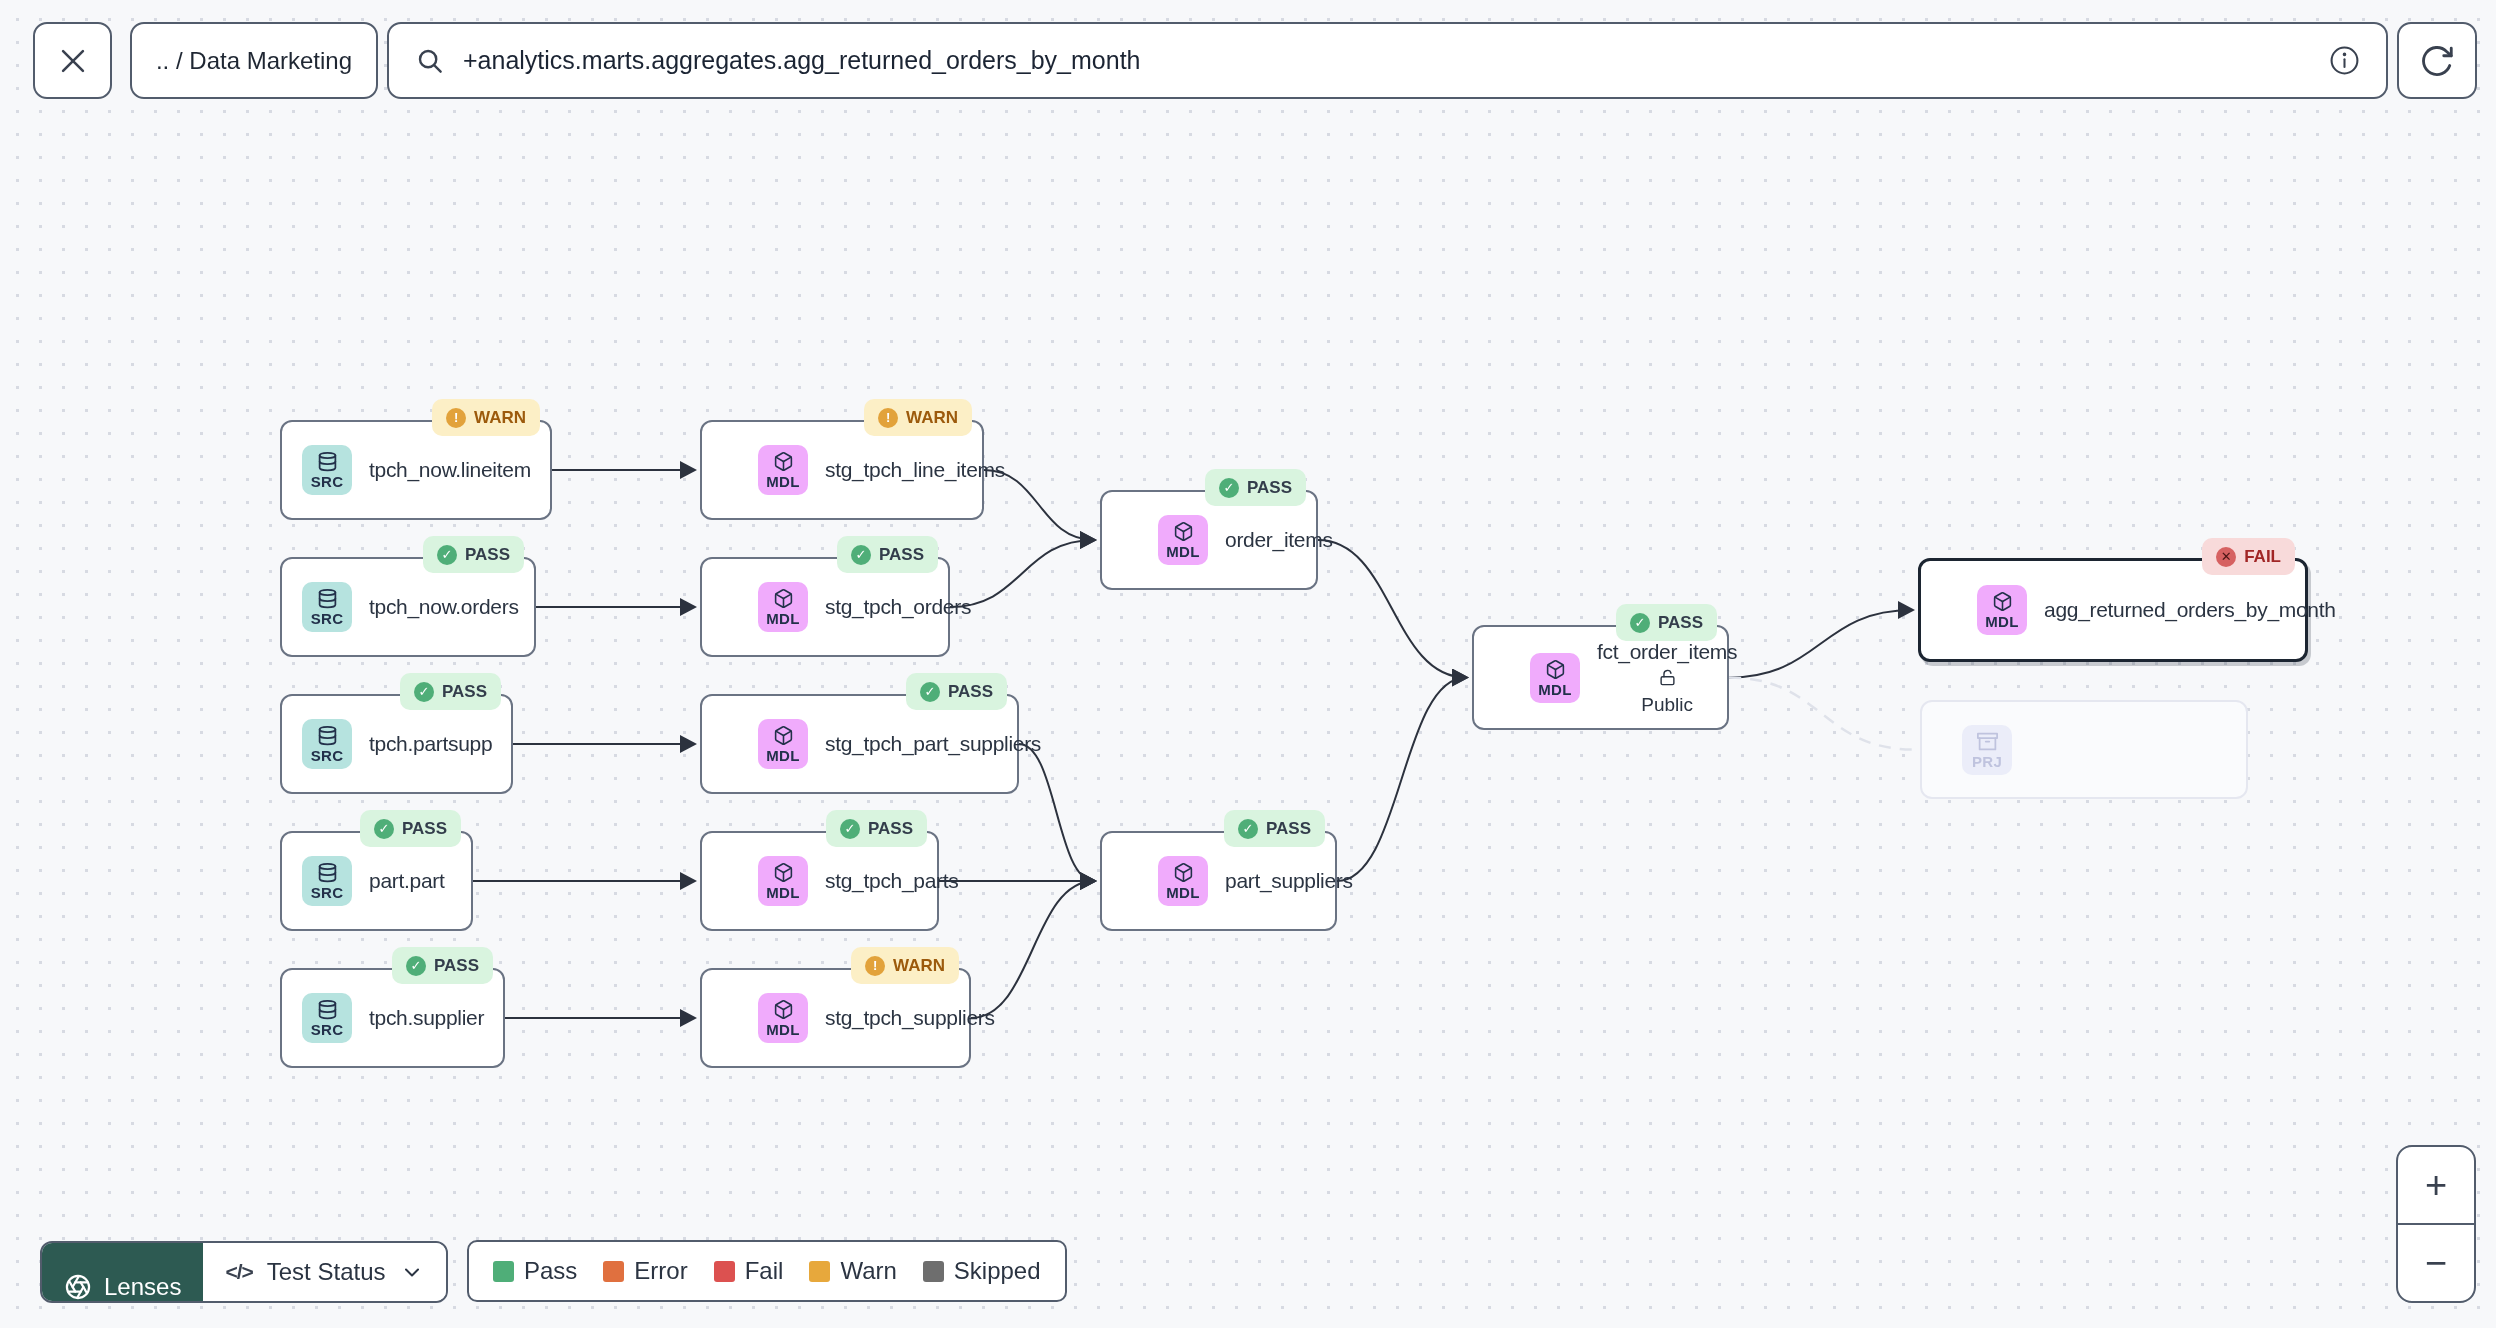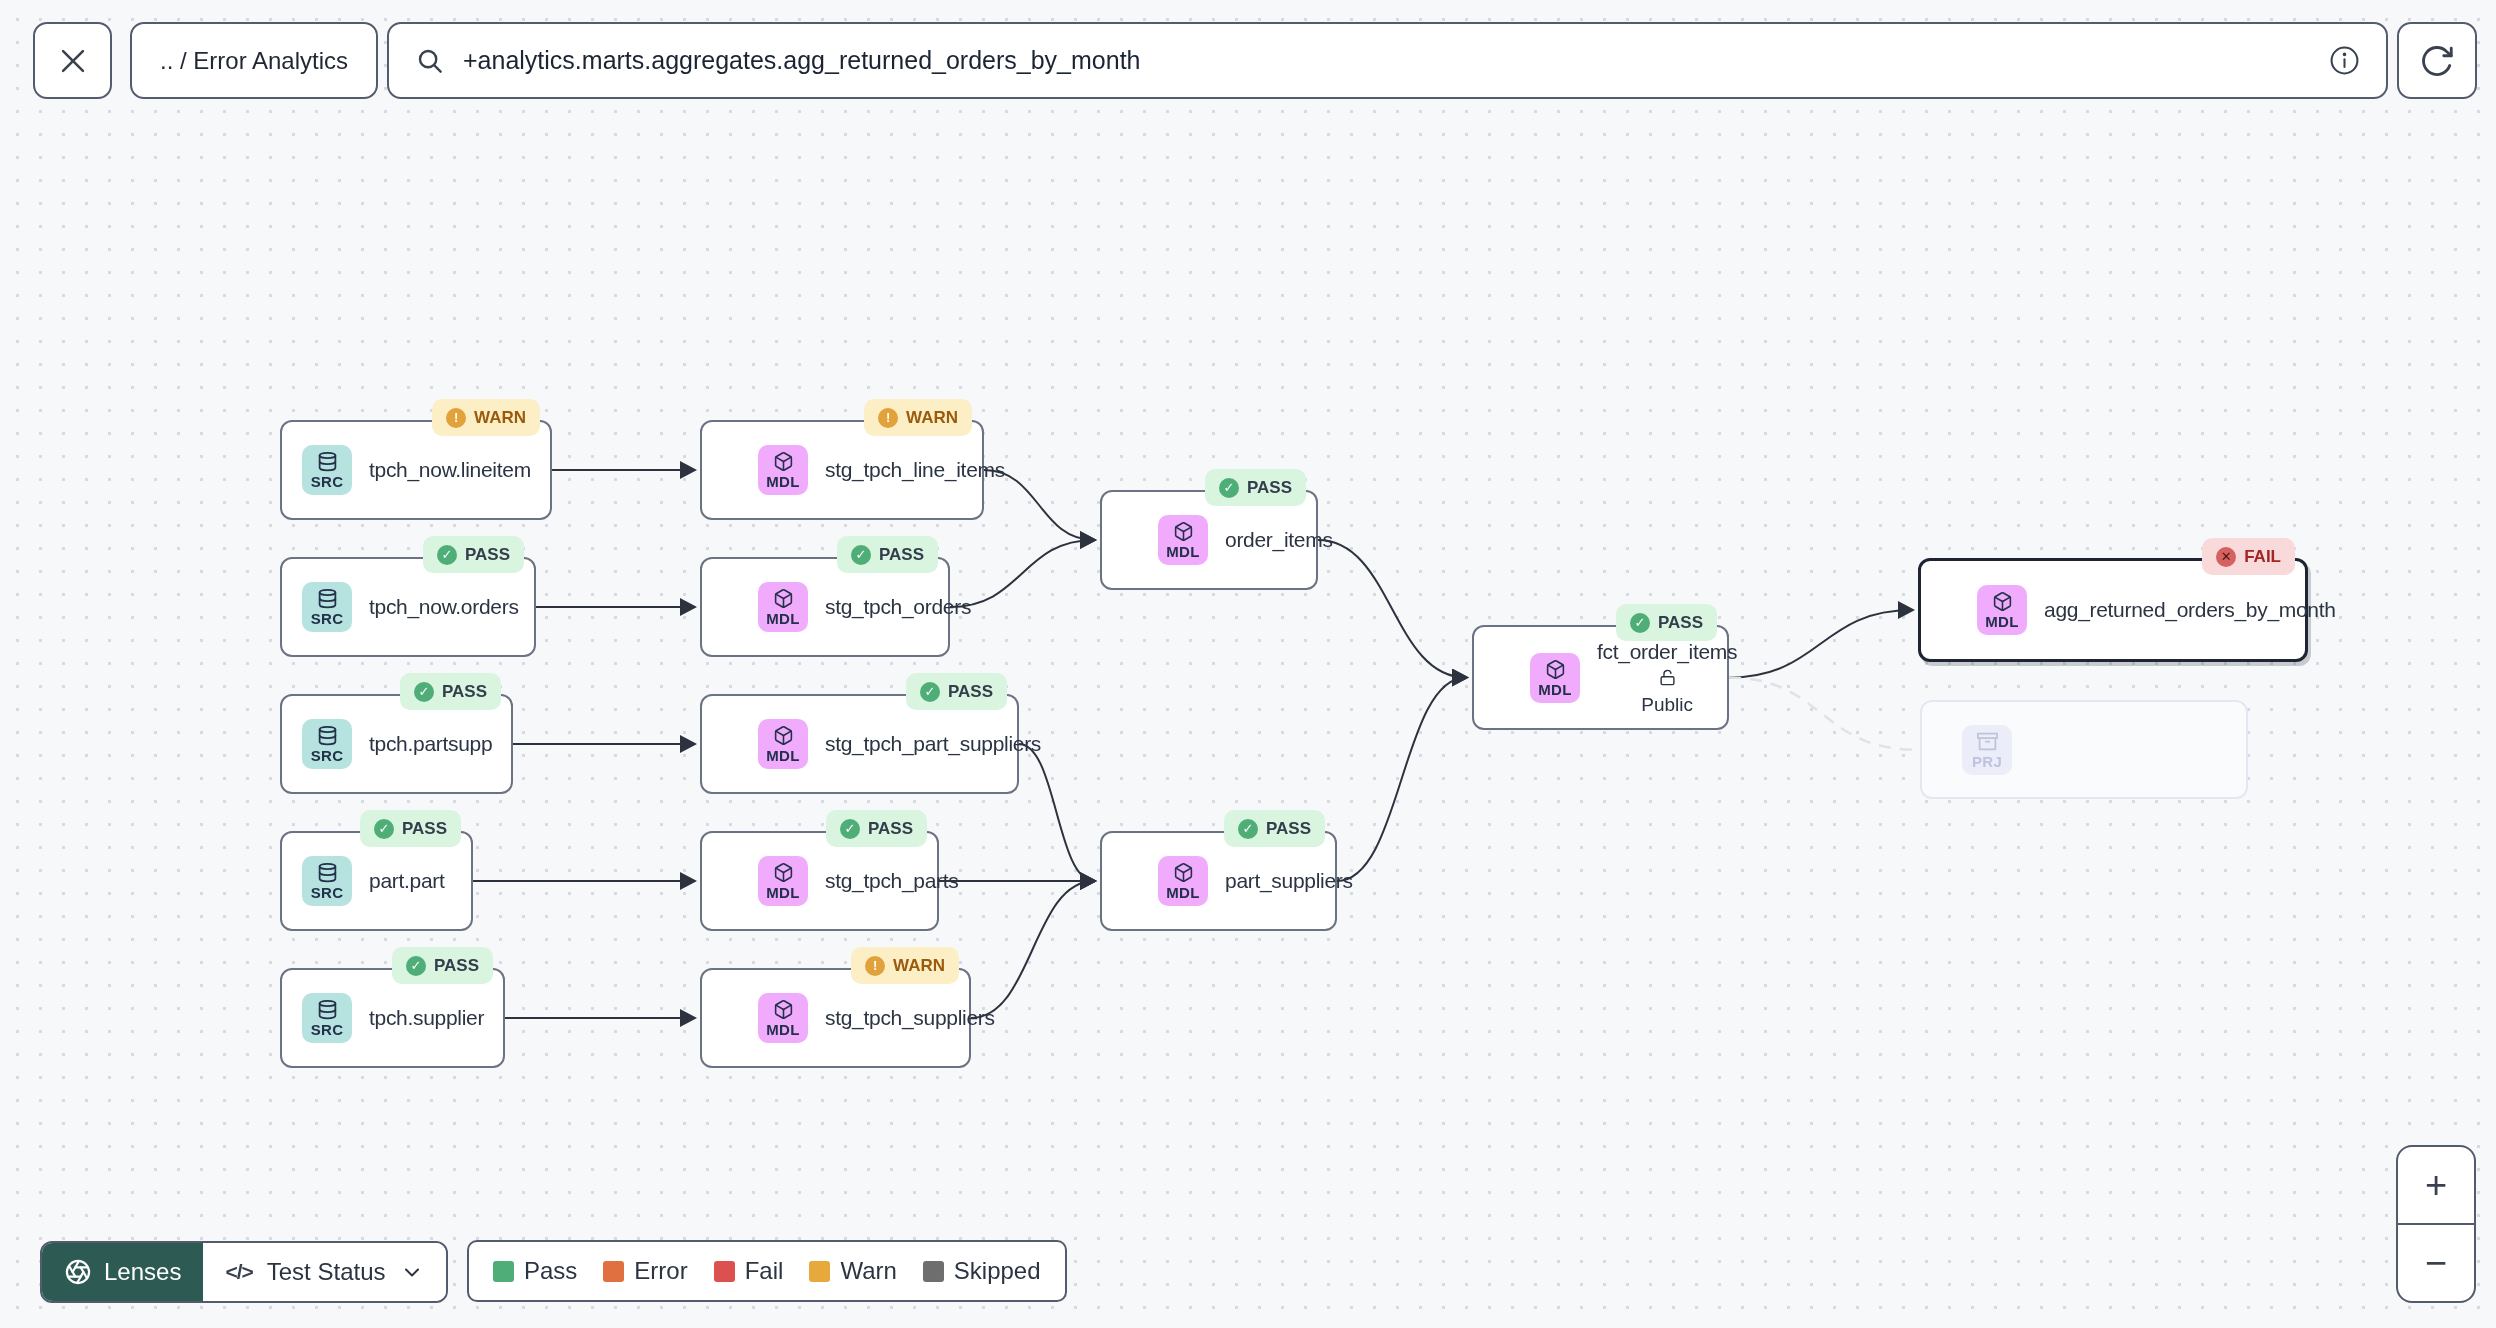--- a/index.html
+++ b/index.html
@@ -48,21 +48,21 @@
               justify-content:center;font-size:13px;font-weight:700;color:#fff;flex:0 0 auto;}
   .s-PASS{background:#d9f4df;color:#333d4b;}
   .s-PASS .dot{background:#4fae78;}
   .s-WARN{background:#fcefc6;color:#9c5a0c;}
   .s-WARN .dot{background:#e2a23b;}
   .s-FAIL{background:#f8dada;color:#a12626;}
   .s-FAIL .dot{background:#d66161;color:#4a1414;}
   
   #lens-group{position:absolute;left:40px;top:1241px;height:62px;display:flex;
               border:2px solid #525c6c;border-radius:12px;overflow:hidden;box-sizing:border-box;z-index:3;}
-  #lenses-btn{background:#2d5a52;color:#fff;display:flex;align-items:center;gap:12px;
+  #lenses-btn{background:#2d5a52;color:#fff;display:flex;align-items:flex-end;gap:12px;
               padding:0 22px;font-size:24px;cursor:pointer;}
   #lens-select{background:#fff;display:flex;align-items:center;gap:14px;padding:0 22px;
                font-size:24px;color:#2b3442;cursor:pointer;}
   .code-glyph{font-size:21px;font-weight:700;letter-spacing:-1px;color:#39414f;}
   #legend{position:absolute;left:467px;top:1240px;height:62px;display:flex;align-items:center;
           gap:26px;padding:0 24px;background:#fff;border:2px solid #525c6c;border-radius:10px;
           box-sizing:border-box;font-size:24px;z-index:3;}
   .leg-item{display:flex;align-items:center;gap:10px;}
   .leg-sq{width:21px;height:21px;border-radius:3px;}
   #zoom-ctrl{position:absolute;left:2396px;top:1145px;width:80px;height:158px;background:#fff;
@@ -359,21 +359,21 @@
 <div class="tbtn" id="close-btn">
   <span class="icn">
     <svg width="34" height="34" viewBox="0 0 24 24" fill="none" stroke="#39414f" stroke-width="1.8" stroke-linecap="round">
         <line x1="5" y1="5" x2="19" y2="19"></line>
         <line x1="19" y1="5" x2="5" y2="19"></line>
       </svg>
   </span>
 </div>
 
 <div class="tbtn" id="breadcrumb">
-  <span>.. / Error Analytics</span>
+  <span>.. / Data Marketing</span>
 </div>
 
 <div class="tbtn" id="searchbar">
   <span class="icn">
     <svg width="30" height="30" viewBox="0 0 24 24" fill="none" stroke="#39414f" stroke-width="1.9" stroke-linecap="round">
         <circle cx="10.5" cy="10.5" r="6.5"></circle>
         <line x1="20.5" y1="20.5" x2="15.3" y2="15.3"></line>
       </svg>
   </span>
   <input type="text" value="+analytics.marts.aggregates.agg_returned_orders_by_month" style="">

